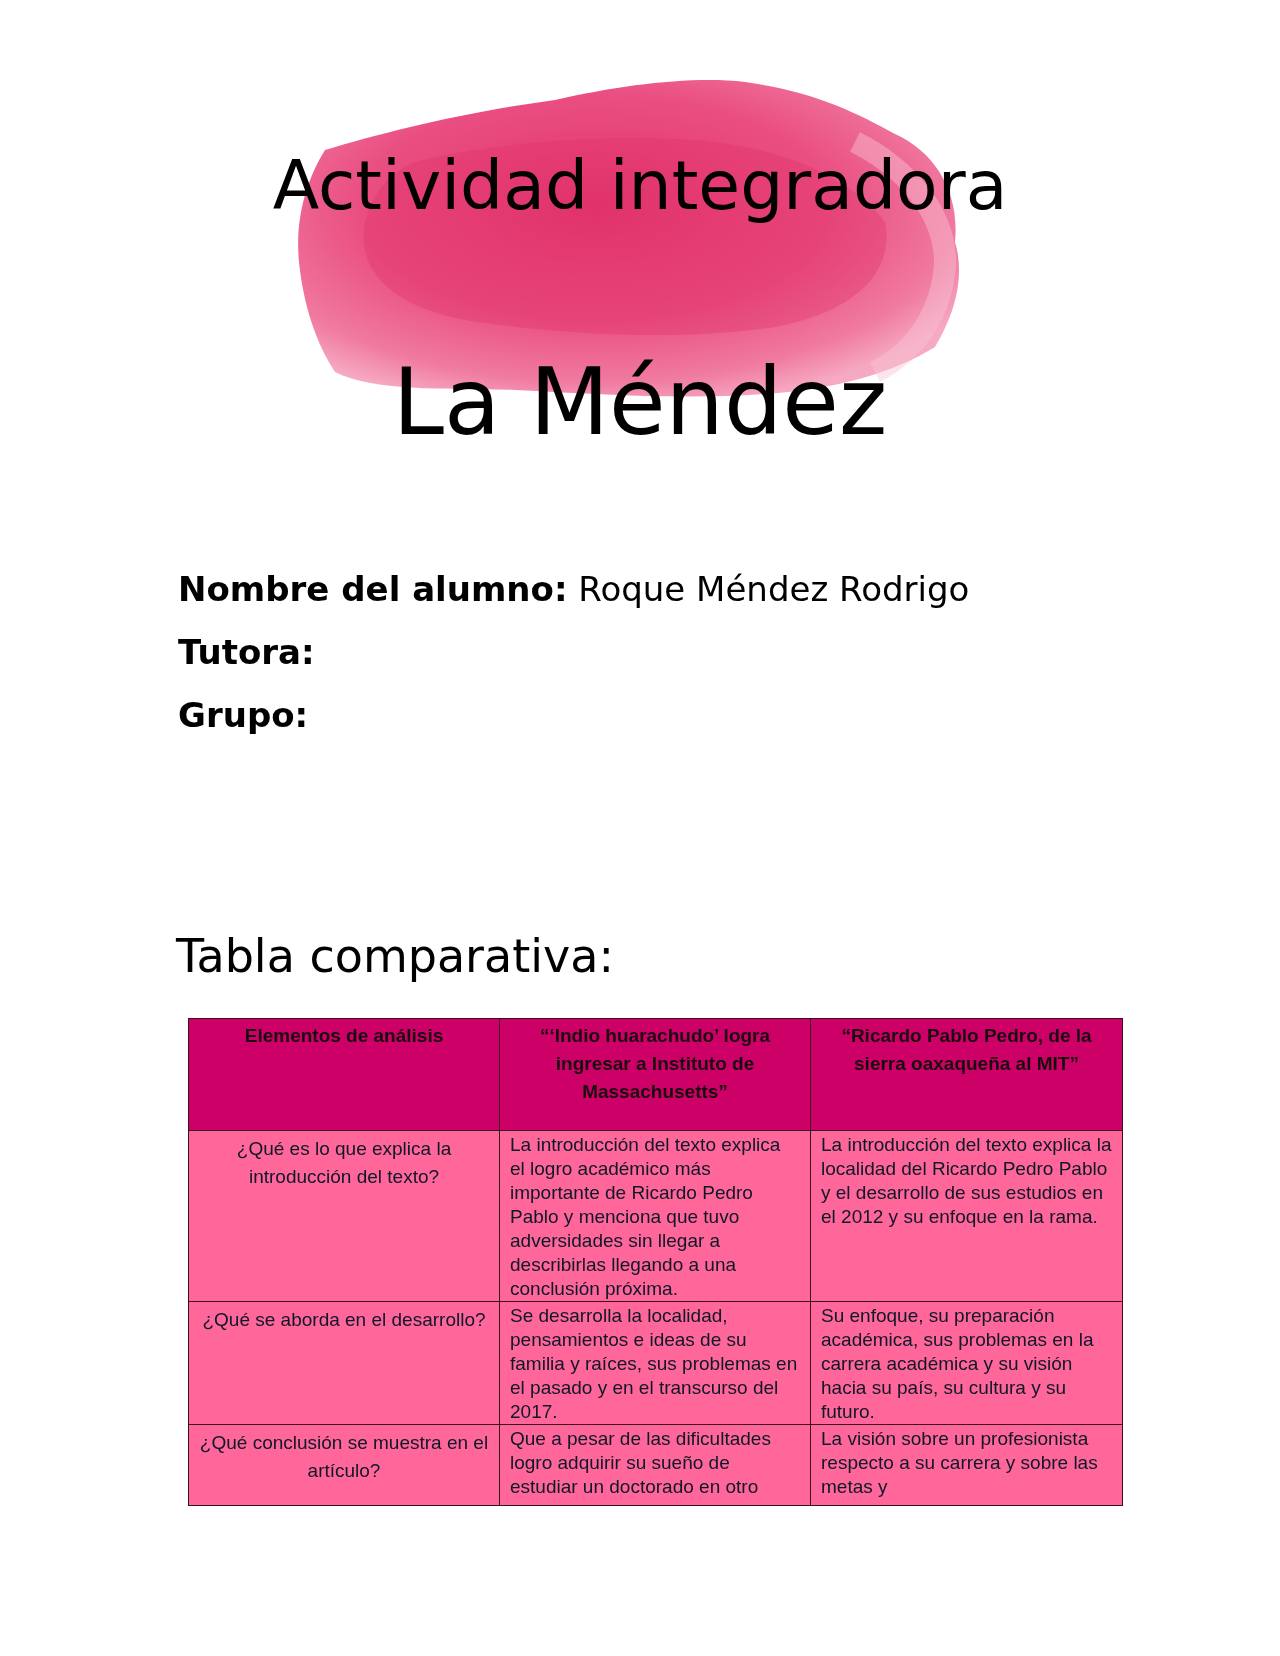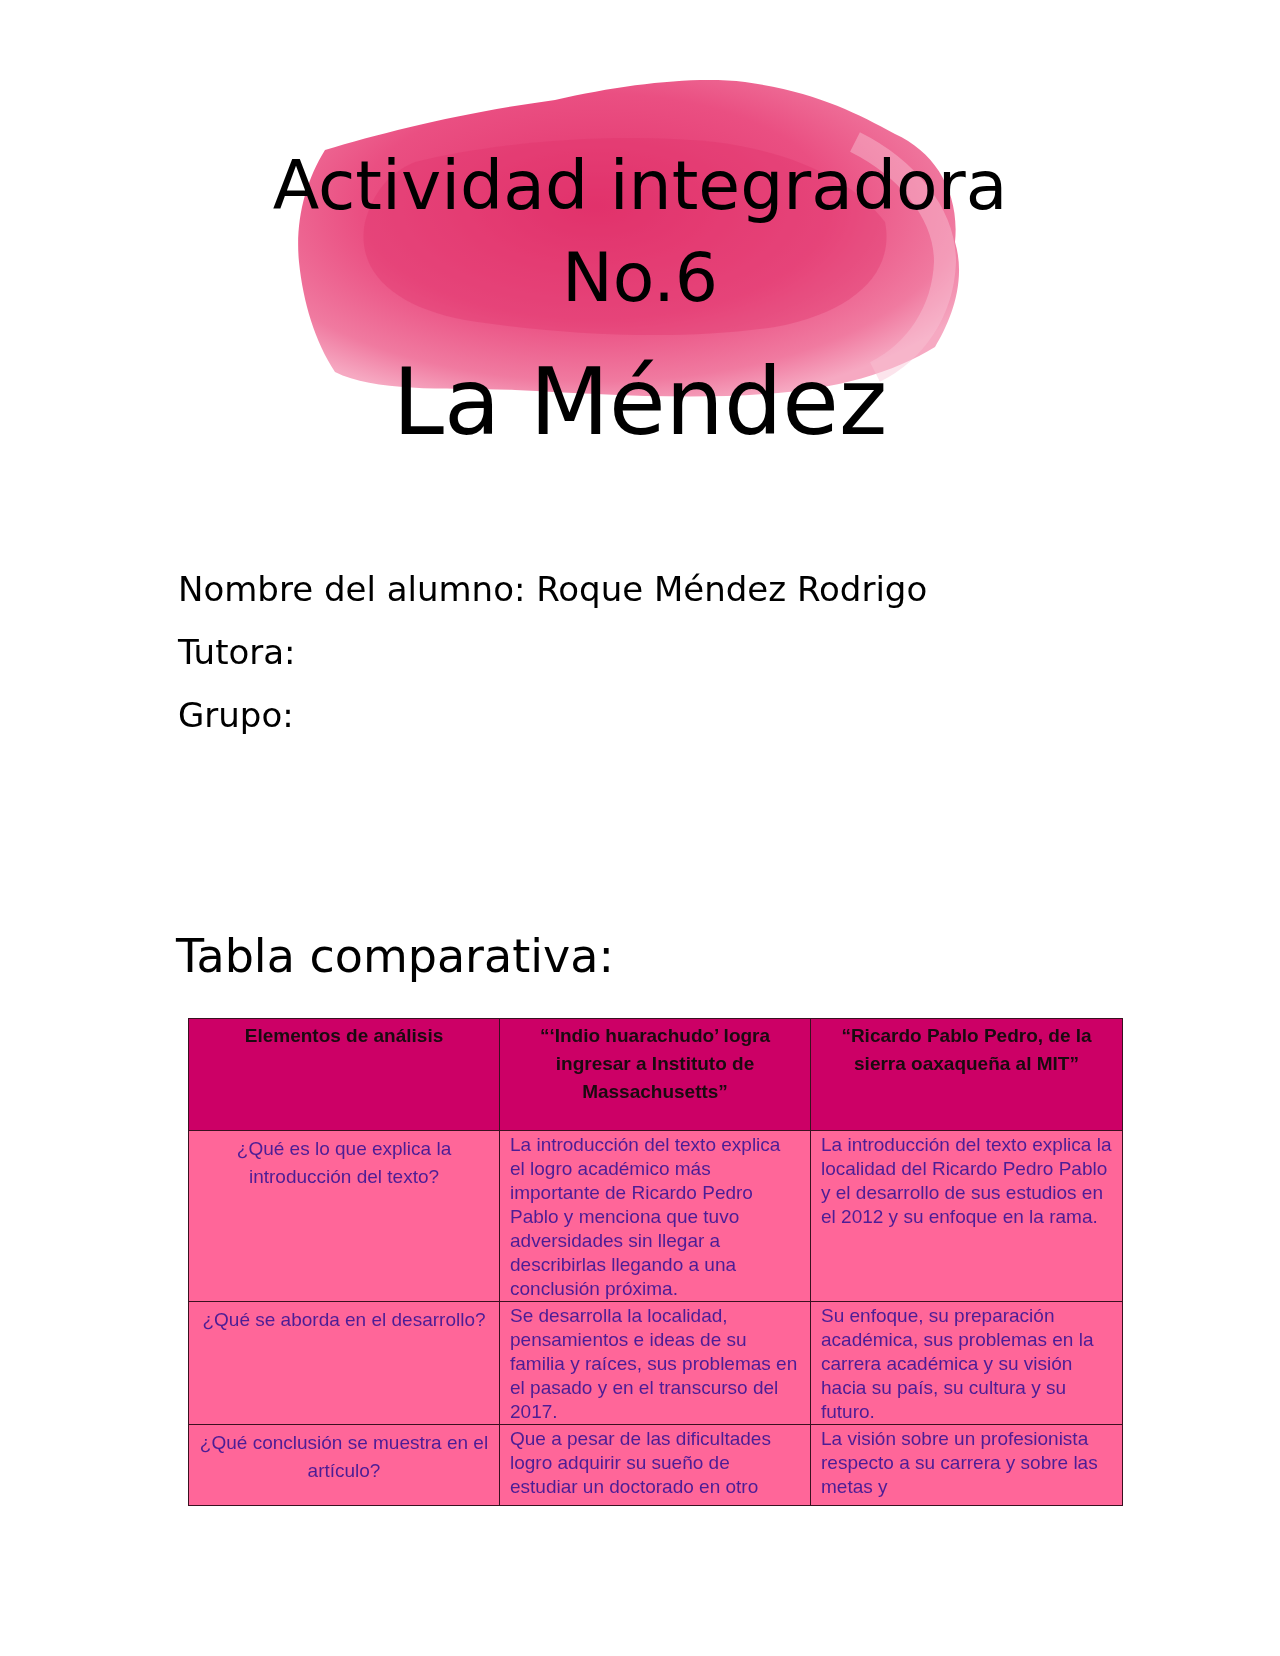--- a/index.html
+++ b/index.html
@@ -4,26 +4,26 @@
 <style>
   html, body { margin: 0; padding: 0; background: #ffffff; }
   body { width: 1280px; height: 1656px; position: relative; overflow: hidden; font-family: "DejaVu Sans", sans-serif; color: #000; }
   .blob { position: absolute; left: 295px; top: 72px; width: 680px; height: 330px; }
   .title-block { position: absolute; left: 0; top: 140px; width: 1280px; text-align: center; }
   .title-line { font-family: "DejaVu Sans", sans-serif; font-size: 68px; line-height: 92px; color: #000; position: relative; }
   .title-line.l1 { left: 0px; }
   .subtitle { position: absolute; left: 0; top: 348px; width: 1280px; text-align: center; font-size: 92px; line-height: 110px; }
   .info { position: absolute; left: 178px; top: 558px; }
   .info-row { font-size: 34px; line-height: 63px; height: 63px; white-space: nowrap; }
-  .info-row .lbl { font-weight: normal; }
+  .info-row .lbl { font-weight: bold; }
   .tabla-title { position: absolute; left: 176px; top: 928px; font-size: 46px; line-height: 56px; }
   table.comp { position: absolute; left: 176px; top: 1018px; width: 934px; border-collapse: collapse; table-layout: fixed; margin-left: 12px; }
   table.comp td, table.comp th { border: 1.5px solid #3a1020; vertical-align: top; }
   table.comp th { background: #cc0066; font-family: "Liberation Sans", sans-serif; font-weight: bold; font-size: 19px; line-height: 28px; padding: 3px 10px 0 10px; text-align: center; height: 108px; color: #1a0a10; }
-  table.comp td { background: #ff6699; font-family: "Liberation Sans", sans-serif; font-size: 19px; line-height: 24px; padding: 2px 10px 0 10px; color: #4c1d95; }
+  table.comp td { background: #ff6699; font-family: "Liberation Sans", sans-serif; font-size: 19px; line-height: 24px; padding: 2px 10px 0 10px; color: #0f172a; }
   table.comp td.q { text-align: center; font-size: 19px; line-height: 28px; padding-top: 4px; }
   .r1 td { height: 165px; }
   .r2 td { height: 118px; }
   .r3 td { height: 76px; }
 </style>
 </head>
 <body>
 
 <svg class="blob" viewBox="0 0 680 330" xmlns="http://www.w3.org/2000/svg">
   <defs>
@@ -34,21 +34,20 @@
       <stop offset="100%" stop-color="#f6a9c2"></stop>
     </radialGradient>
   </defs>
   <path d="M30 78 C 90 60, 170 40, 260 28 C 330 12, 400 4, 450 10 C 520 20, 560 40, 600 62 C 640 80, 665 120, 660 170 C 672 210, 655 250, 640 275 C 600 300, 540 318, 470 322 C 390 328, 300 322, 220 318 C 150 316, 80 320, 40 300 C 20 270, 8 230, 4 190 C 0 150, 10 110, 30 78 Z" fill="url(#bg1)"></path>
   <path d="M120 90 C 200 70, 320 60, 420 70 C 500 80, 560 110, 590 150 C 600 200, 560 240, 480 255 C 380 270, 260 262, 170 248 C 100 235, 60 200, 70 150 C 78 120, 95 100, 120 90 Z" fill="#e0316a" opacity="0.35"></path>
   <path d="M560 70 C 610 95, 650 140, 650 190 C 648 240, 620 280, 580 300" fill="none" stroke="#f8c3d4" stroke-width="22" opacity="0.45"></path>
 </svg>
 
 <div class="title-block">
   <div class="title-line l1">Actividad integradora</div>
-  <div class="title-line">No.6</div>
 </div>
 <div class="subtitle">La Méndez</div>
 
 <div class="info">
   <div class="info-row">
     <span class="lbl">Nombre del alumno:</span>
     <span>Roque Méndez Rodrigo</span>
   </div>
   <div class="info-row">
     <span class="lbl">Tutora:</span>

